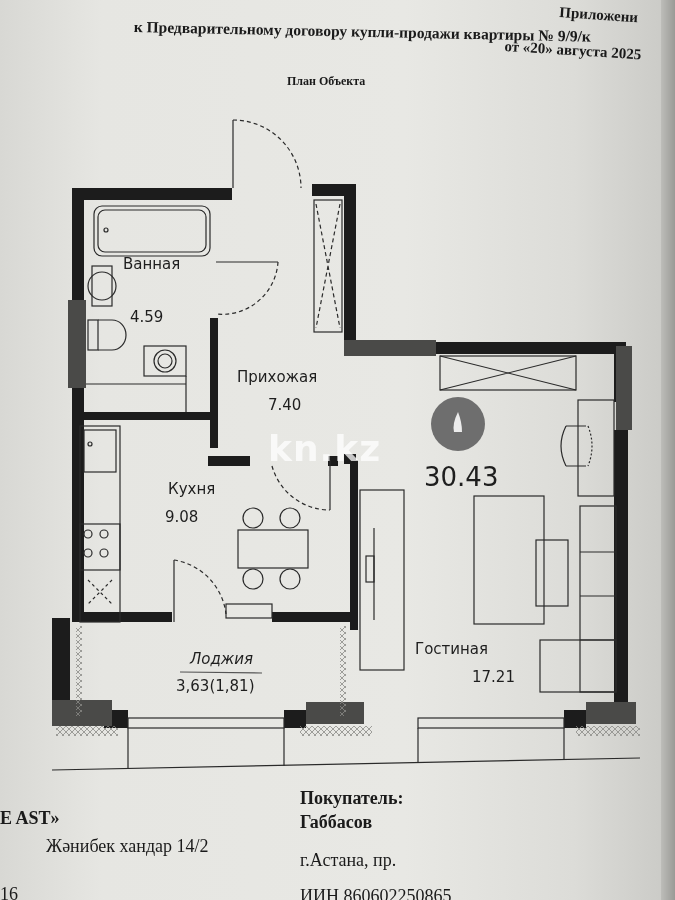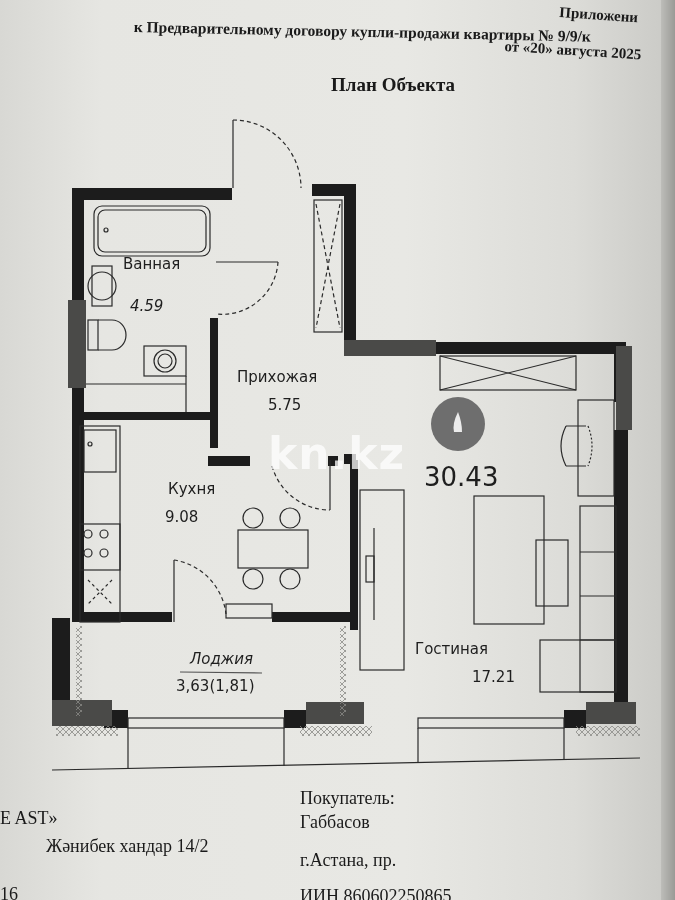--- a/index.html
+++ b/index.html
@@ -3,27 +3,27 @@
 <meta charset="utf-8">
 <style>
   html,body{margin:0;padding:0;}
   body{width:675px;height:900px;overflow:hidden;background:#e4e4e0;position:relative;font-family:"Liberation Serif",serif;color:#1a1a1a;}
   .page{position:absolute;left:0;top:0;width:675px;height:900px;background:linear-gradient(90deg,#d8d8d4 0%,#e6e6e2 15%,#e8e8e4 60%,#dcdcd8 85%,#c9c9c5 100%);}
   .edge{position:absolute;right:0;top:0;width:14px;height:900px;background:linear-gradient(90deg,#bdbdb9,#9a9a96);}
   .hdr{position:absolute;font-weight:bold;font-size:15px;white-space:nowrap;}
   .h1{left:560px;top:4px;transform:rotate(4deg);transform-origin:left top;font-size:15px;}
   .h2{left:134px;top:18px;font-size:15.5px;transform:rotate(1.2deg);transform-origin:left top;}
   .h3{left:505px;top:38px;transform:rotate(3.5deg);transform-origin:left top;}
-  .title{left:287px;top:74px;font-size:19px;margin-left:44px;}
+  .title{left:287px;top:74px;font-size:12px;}
   svg.plan{position:absolute;left:0;top:0;}
   .room-label{position:absolute;font-family:"DejaVu Sans",sans-serif;font-size:15px;color:#1e1e1e;white-space:nowrap;}
   .area-big{font-size:26px;}
-  .wm{position:absolute;left:268px;top:428px;font-family:"DejaVu Sans",sans-serif;font-weight:bold;font-size:44px;color:rgba(255,255,255,0.75);letter-spacing:1px;}
+  .wm{position:absolute;left:268px;top:428px;font-family:"DejaVu Sans",sans-serif;font-weight:bold;font-size:36px;color:rgba(255,255,255,0.75);letter-spacing:1px;}
   .ft{position:absolute;font-size:18px;white-space:nowrap;}
-  .ftb{font-weight:normal;}
+  .ftb{font-weight:bold;}
 </style>
 </head>
 <body>
 
 <div class="page">
   <div class="edge"></div>
 
   <div class="hdr h1">Приложени</div>
   <div class="hdr h2">к Предварительному договору купли-продажи квартиры № 9/9/к</div>
   <div class="hdr h3">от «20» августа 2025</div>
@@ -151,24 +151,24 @@
       <line x1="284" y1="728" x2="284" y2="766"></line>
       <line x1="418" y1="728" x2="418" y2="762"></line>
       <line x1="564" y1="728" x2="564" y2="760"></line>
       <line x1="180" y1="672" x2="262" y2="673" stroke="#555"></line>
     </g>
     <circle cx="458" cy="424" r="27" fill="#6e6e6e"></circle>
     <path d="M454 432 Q452 424 458 412 Q462 422 462 432 Z" fill="#ececec"></path>
   </svg>
 
   <div class="room-label" style="left:123px;top:255px;">Ванная</div>
-  <div class="room-label" style="left:130px;top:297px;font-style:italic;">4.59</div>
+  <div class="room-label" style="left:130px;top:308px;">4.59</div>
 
   <div class="room-label" style="left:237px;top:368px;">Прихожая</div>
-  <div class="room-label" style="left:268px;top:396px;">5.75</div>
+  <div class="room-label" style="left:268px;top:396px;">7.40</div>
 
   <div class="room-label" style="left:168px;top:480px;">Кухня</div>
   <div class="room-label" style="left:165px;top:508px;">9.08</div>
 
   <div class="room-label" style="left:190px;top:650px;font-style:italic;">Лоджия</div>
   <div class="room-label" style="left:176px;top:677px;">3,63(1,81)</div>
 
   <div class="room-label" style="left:415px;top:640px;">Гостиная</div>
   <div class="room-label" style="left:472px;top:668px;">17.21</div>
 

